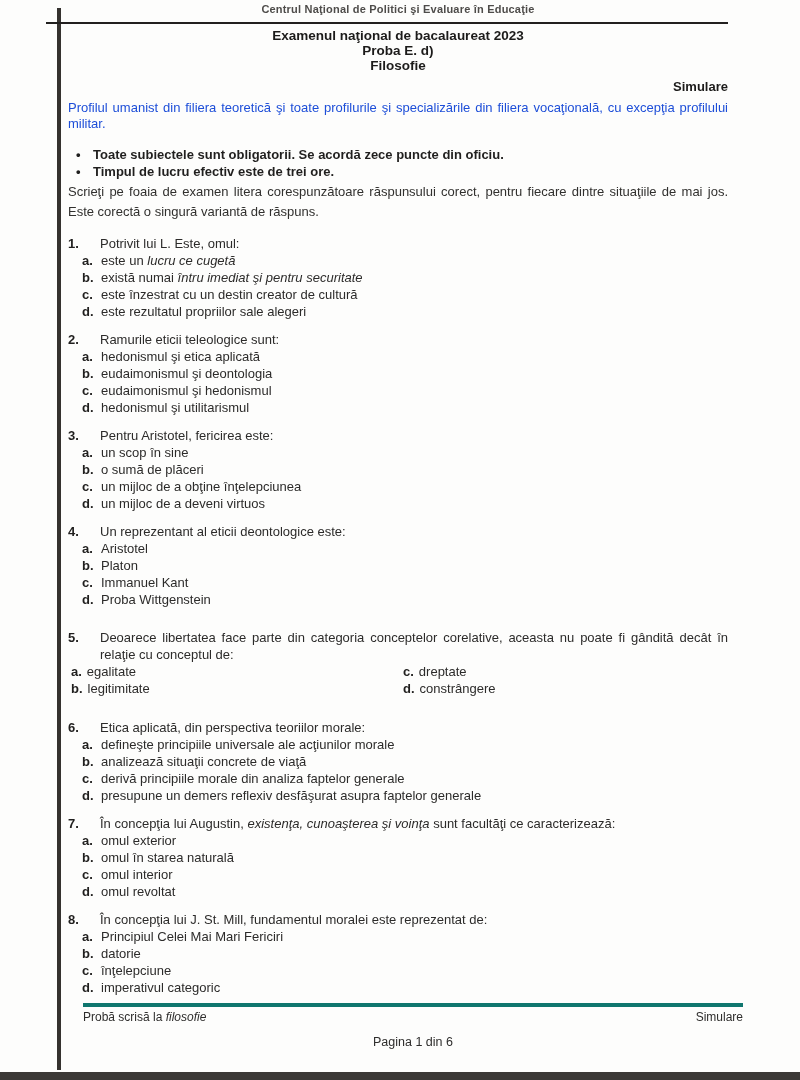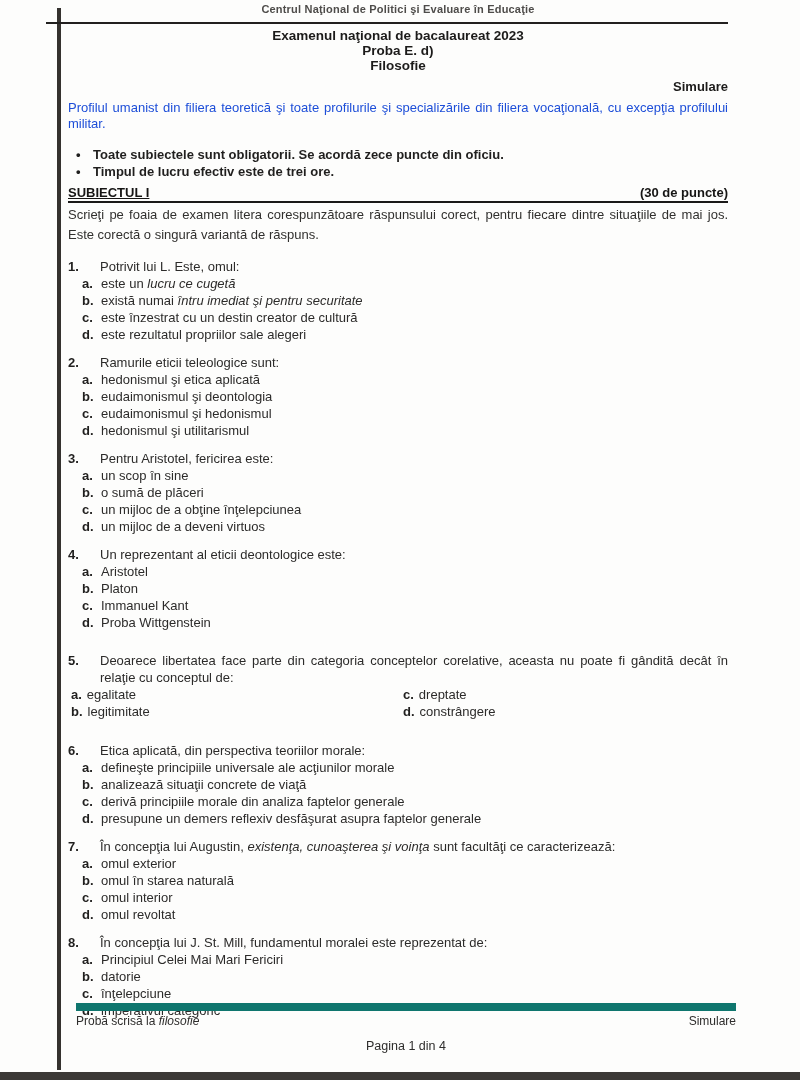--- a/index.html
+++ b/index.html
@@ -48,22 +48,22 @@
   .q-option{display:flex;line-height:17px;}
   .opt-letter{width:19px;flex:none;font-weight:bold;color:#201f1e;}
   .opt-text{color:#2c2b2a;}
   .q-options.cols2{
     display:grid;grid-template-columns:332px auto;grid-template-rows:repeat(2,auto);
     grid-auto-flow:column;margin-left:3px;
   }
   .cols2 .opt-letter{width:auto;margin-right:5px;}
   em{font-style:italic;}
   .footer{
-    position:absolute;left:76px;top:1003px;width:660px;
-    border-top:8px solid #0f766e;font-size:12px;color:#2e2d2c;
+    position:absolute;left:83px;top:1003px;width:660px;
+    border-top:4px solid #0f766e;font-size:12px;color:#2e2d2c;
   }
   .footer-row{display:flex;justify-content:space-between;margin-top:3px;line-height:14px;}
   .page-number{text-align:center;margin-top:11px;font-size:12.5px;}
   .scan-edge-left{
     position:absolute;left:57px;top:8px;width:4px;height:1062px;background:#35322f;
   }
   .scan-edge-bottom{
     position:absolute;left:0;bottom:0;width:800px;height:8px;background:#3b3836;
   }
 </style>
@@ -92,24 +92,20 @@
     <div class="bullet-row">
       <span class="bullet-marker">•</span>
       <span>Toate subiectele sunt obligatorii. Se acordă zece puncte din oficiu.</span>
     </div>
     <div class="bullet-row">
       <span class="bullet-marker">•</span>
       <span>Timpul de lucru efectiv este de trei ore.</span>
     </div>
   </div>
 
-  <div class="section-header">
-    <span class="section-title">SUBIECTUL I</span>
-    <span>(30 de puncte)</span>
-  </div>
 
   <div class="instructions">Scrieţi pe foaia de examen litera corespunzătoare răspunsului corect, pentru fiecare dintre situaţiile de mai jos. Este corectă o singură variantă de răspuns.</div>
 
   <div class="questions">
       <div class="question">
         <div class="q-head">
           <span class="q-num">1.</span>
           <span class="q-text"><span>Potrivit lui L. Este, omul:</span></span>
         </div>
         <div class="q-options">
@@ -301,14 +297,14 @@
       </div>
     </div>
 
 </div>
 
 <div class="footer">
   <div class="footer-row">
     <span><span>Probă scrisă la </span><em>filosofie</em></span>
     <span>Simulare</span>
   </div>
-  <div class="page-number">Pagina 1 din 4</div>
+  <div class="page-number">Pagina 1 din 6</div>
 </div>
 
 </body></html>

